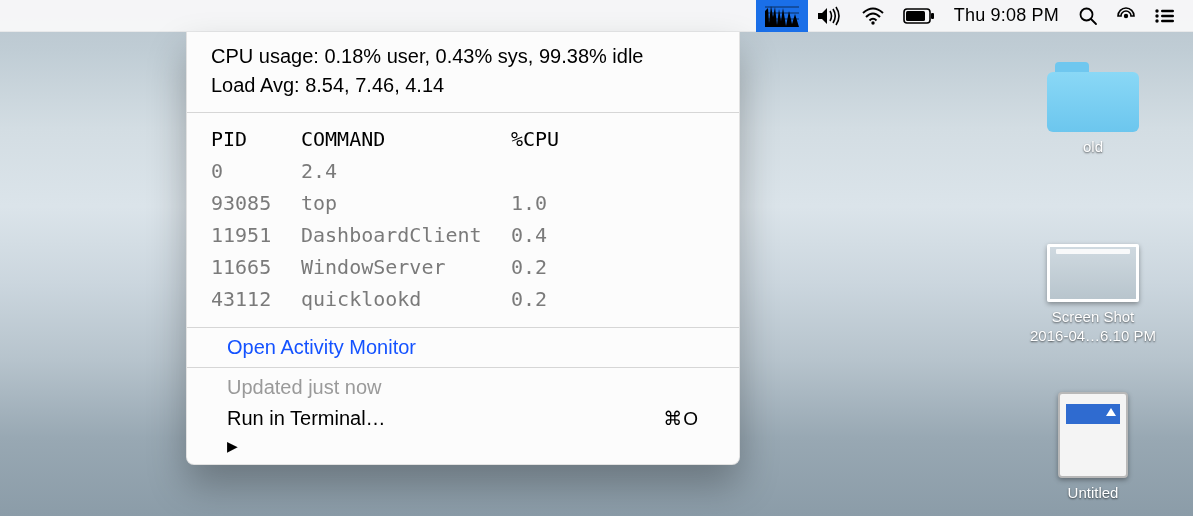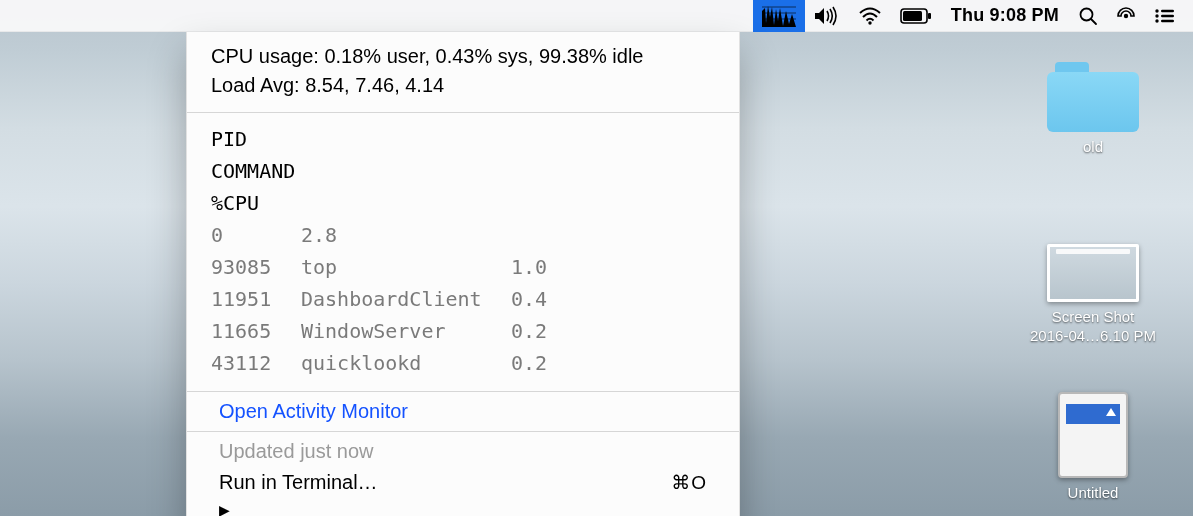--- a/index.html
+++ b/index.html
@@ -33,21 +33,21 @@
       align-items: center;
       justify-content: center;
       padding: 0 9px;
       color: #000;
     }
     .mb-item.selected {
       background: #1a6fe8;
       color: #fff;
     }
     .mb-item svg { display: block; }
-    .clock { font-weight: 700; letter-spacing: .2px; padding: 12px 10px; }
+    .clock { font-weight: 400; letter-spacing: .2px; padding: 12px 10px; }
 
     
     .cpu-hist {
       width: 34px; height: 22px; position: relative;
     }
 
     
     .panel {
       position: absolute;
       top: 32px;
@@ -69,25 +69,25 @@
     .proc-table {
       padding: 6px 20px 8px 24px;
       font-family: ui-monospace, "SF Mono", Menlo, Consolas, monospace;
       font-size: 20px;
       line-height: 1.6;
     }
     .proc-row { display: flex; }
     .col-pid { width: 90px; }
     .col-cmd { width: 210px; }
     .col-cpu { flex: 1; }
-    .proc-head { color: #000; flex-direction: column; }
+    .proc-head { color: #000; }
     .proc-body .proc-row { color: #7a7a7a; }
 
     .menu-row {
-      padding: 4px 32px;
+      padding: 4px 40px;
       font-size: 20px;
       display: flex;
       align-items: center;
       justify-content: space-between;
     }
     .menu-row.link   { color: #1452ff; }
     .menu-row.muted  { color: #9a9a9a; }
     .menu-row .shortcut { font-size: 19px; letter-spacing: 1px; color: #000; }
     .chev { font-size: 14px; color: #000; }
 
@@ -229,21 +229,21 @@
 
   <div class="sect proc-table">
     <div class="proc-row proc-head">
       <div class="col-pid">PID</div>
       <div class="col-cmd">COMMAND</div>
       <div class="col-cpu">%CPU</div>
     </div>
     <div class="proc-body" id="proc-body">
         <div class="proc-row">
           <div class="col-pid">0</div>
-          <div class="col-cpu">2.8</div>
+          <div class="col-cpu">2.4</div>
         </div>
         <div class="proc-row">
           <div class="col-pid">93085</div>
           <div class="col-cmd">top</div>
           <div class="col-cpu">1.0</div>
         </div>
         <div class="proc-row">
           <div class="col-pid">11951</div>
           <div class="col-cmd">DashboardClient</div>
           <div class="col-cpu">0.4</div>

